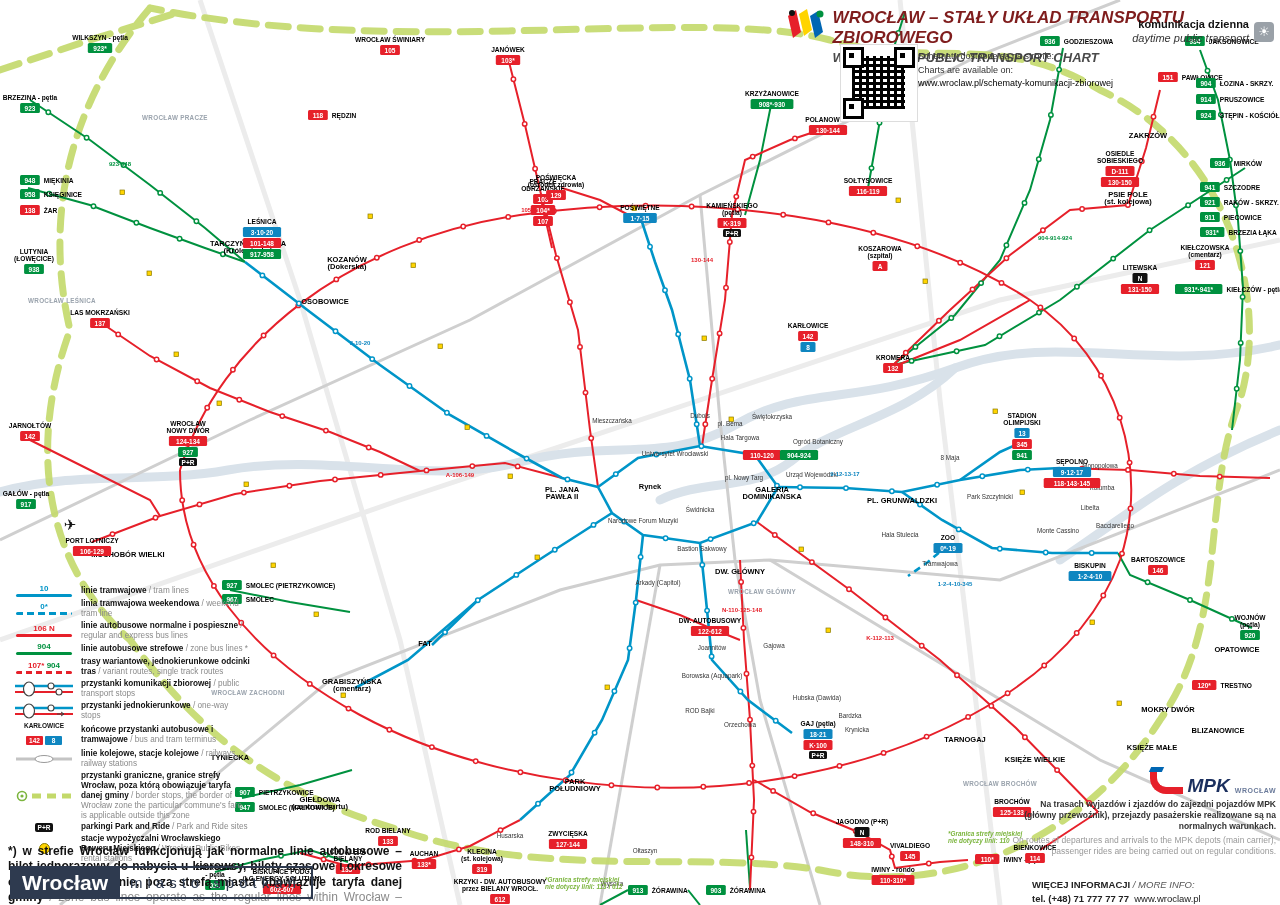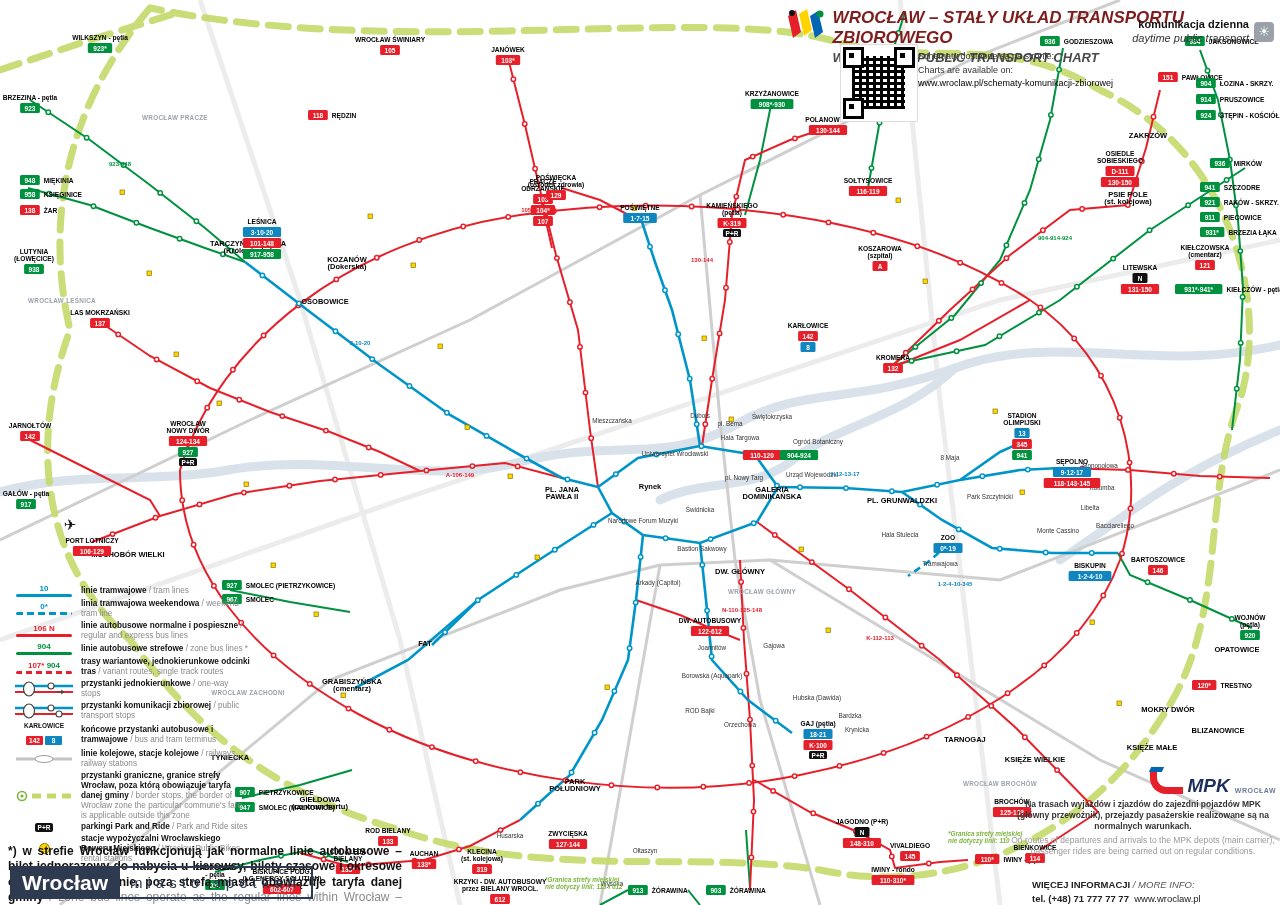--- a/index.html
+++ b/index.html
@@ -59,21 +59,21 @@
   .bikedot{width:9px;height:9px;border-radius:50%;background:#ffd400;border:1.5px solid #8a7a00;}
   
   .footnote{position:absolute;left:8px;top:824px;width:394px;font-size:12px;line-height:1.28;text-align:justify;color:#222;margin-top:20px;}
   .footnote b{color:#111}
   .footnote .en{color:#8a8a8a}
   
   .citylogo{position:absolute;left:10px;top:866px;display:flex;height:33px;}
   .cl-left{background:#2e3a4f;color:#fff;font-size:21px;font-weight:bold;padding:0 12px;display:flex;align-items:center;}
   .cl-right{border:2px solid #2e3a4f;border-left:none;color:#2e3a4f;font-size:15px;letter-spacing:5px;padding:0 10px;display:flex;align-items:center;}
   
-  .mpkblock{position:absolute;right:4px;top:772px;width:266px;text-align:center;}
+  .mpkblock{position:absolute;right:4px;top:772px;width:266px;text-align:right;}
   .mpk-logo{display:flex;justify-content:flex-end;align-items:flex-end;gap:5px;margin-bottom:5px;}
   .swoosh{width:26px;height:15px;border-left:7px solid #e6202a;border-bottom:7px solid #e6202a;border-radius:0 0 0 16px;position:relative;}
   .swoosh::after{content:"";position:absolute;left:-7px;top:-5px;width:13px;height:5px;background:#0066b3;transform:skewX(-25deg);}
   .mpk-name{font-size:19px;font-weight:bold;font-style:italic;color:#1b2f5e;line-height:.9;}
   .mpk-sub{font-size:7px;color:#6a7a9a;font-weight:bold;letter-spacing:.5px;}
   .mpk-pl{font-size:8.5px;font-weight:bold;color:#333;line-height:1.3;}
   .mpk-en{font-size:8.5px;color:#999;line-height:1.3;margin-top:3px;}
   .dept{position:absolute;right:4px;top:852px;text-align:right;font-size:9px;color:#333;line-height:1.3;}
   .info{position:absolute;left:1032px;top:878px;font-size:9.5px;color:#222;line-height:1.45;}
   .info b{font-weight:bold}.info i{color:#555}
@@ -973,36 +973,36 @@
         </div>
         <div class="ltxt"><b>trasy wariantowe, jednokierunkowe odcinki tras</b><span class="en"> / variant routes, single track routes</span></div>
       </div>
       <div class="lrow">
         <div class="lsym">
           <svg width="58" height="16">
             <line x1="0" y1="5" x2="58" y2="5" stroke="#0095c8" stroke-width="2.4"></line>
             <line x1="0" y1="11" x2="58" y2="11" stroke="#e6202a" stroke-width="2"></line>
             <ellipse cx="14" cy="8" rx="5.5" ry="7" fill="#fff" stroke="#444" stroke-width="1.2"></ellipse>
             <circle cx="36" cy="5" r="3" fill="#fff" stroke="#444" stroke-width="1.1"></circle>
-            <path d="M42,11 h7 m-3,-2 l3,2 -3,2" stroke="#444" fill="none"></path>
+            <circle cx="44" cy="11" r="3" fill="#fff" stroke="#444" stroke-width="1.1"></circle>
           </svg>
         </div>
-        <div class="ltxt"><b>przystanki jednokierunkowe</b><span class="en"> / one-way stops</span></div>
+        <div class="ltxt"><b>przystanki komunikacji zbiorowej</b><span class="en"> / public transport stops</span></div>
       </div>
       <div class="lrow">
         <div class="lsym">
           <svg width="58" height="16">
             <line x1="0" y1="5" x2="58" y2="5" stroke="#0095c8" stroke-width="2.4"></line>
             <line x1="0" y1="11" x2="58" y2="11" stroke="#e6202a" stroke-width="2"></line>
             <ellipse cx="14" cy="8" rx="5.5" ry="7" fill="#fff" stroke="#444" stroke-width="1.2"></ellipse>
             <circle cx="36" cy="5" r="3" fill="#fff" stroke="#444" stroke-width="1.1"></circle>
-            <circle cx="44" cy="11" r="3" fill="#fff" stroke="#444" stroke-width="1.1"></circle>
+            <path d="M42,11 h7 m-3,-2 l3,2 -3,2" stroke="#444" fill="none"></path>
           </svg>
         </div>
-        <div class="ltxt"><b>przystanki komunikacji zbiorowej</b><span class="en"> / public transport stops</span></div>
+        <div class="ltxt"><b>przystanki jednokierunkowe</b><span class="en"> / one-way stops</span></div>
       </div>
       <div class="lrow">
         <div class="lsym">
           <div class="tinylabel">KARŁOWICE</div>
           <div><span class="minibox mb-r">142</span><span class="minibox mb-b">8</span></div>
         </div>
         <div class="ltxt"><b>końcowe przystanki autobusowe i tramwajowe</b><span class="en"> / bus and tram terminus</span></div>
       </div>
       <div class="lrow">
         <div class="lsym">

